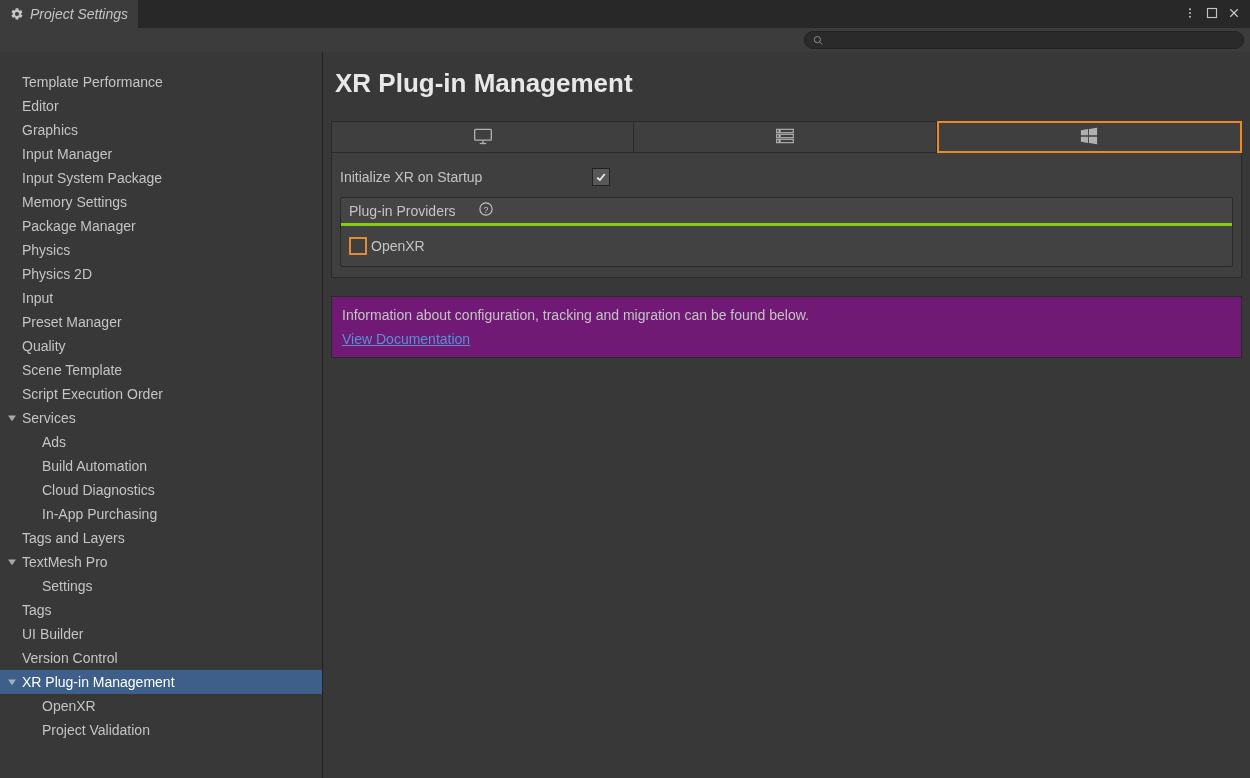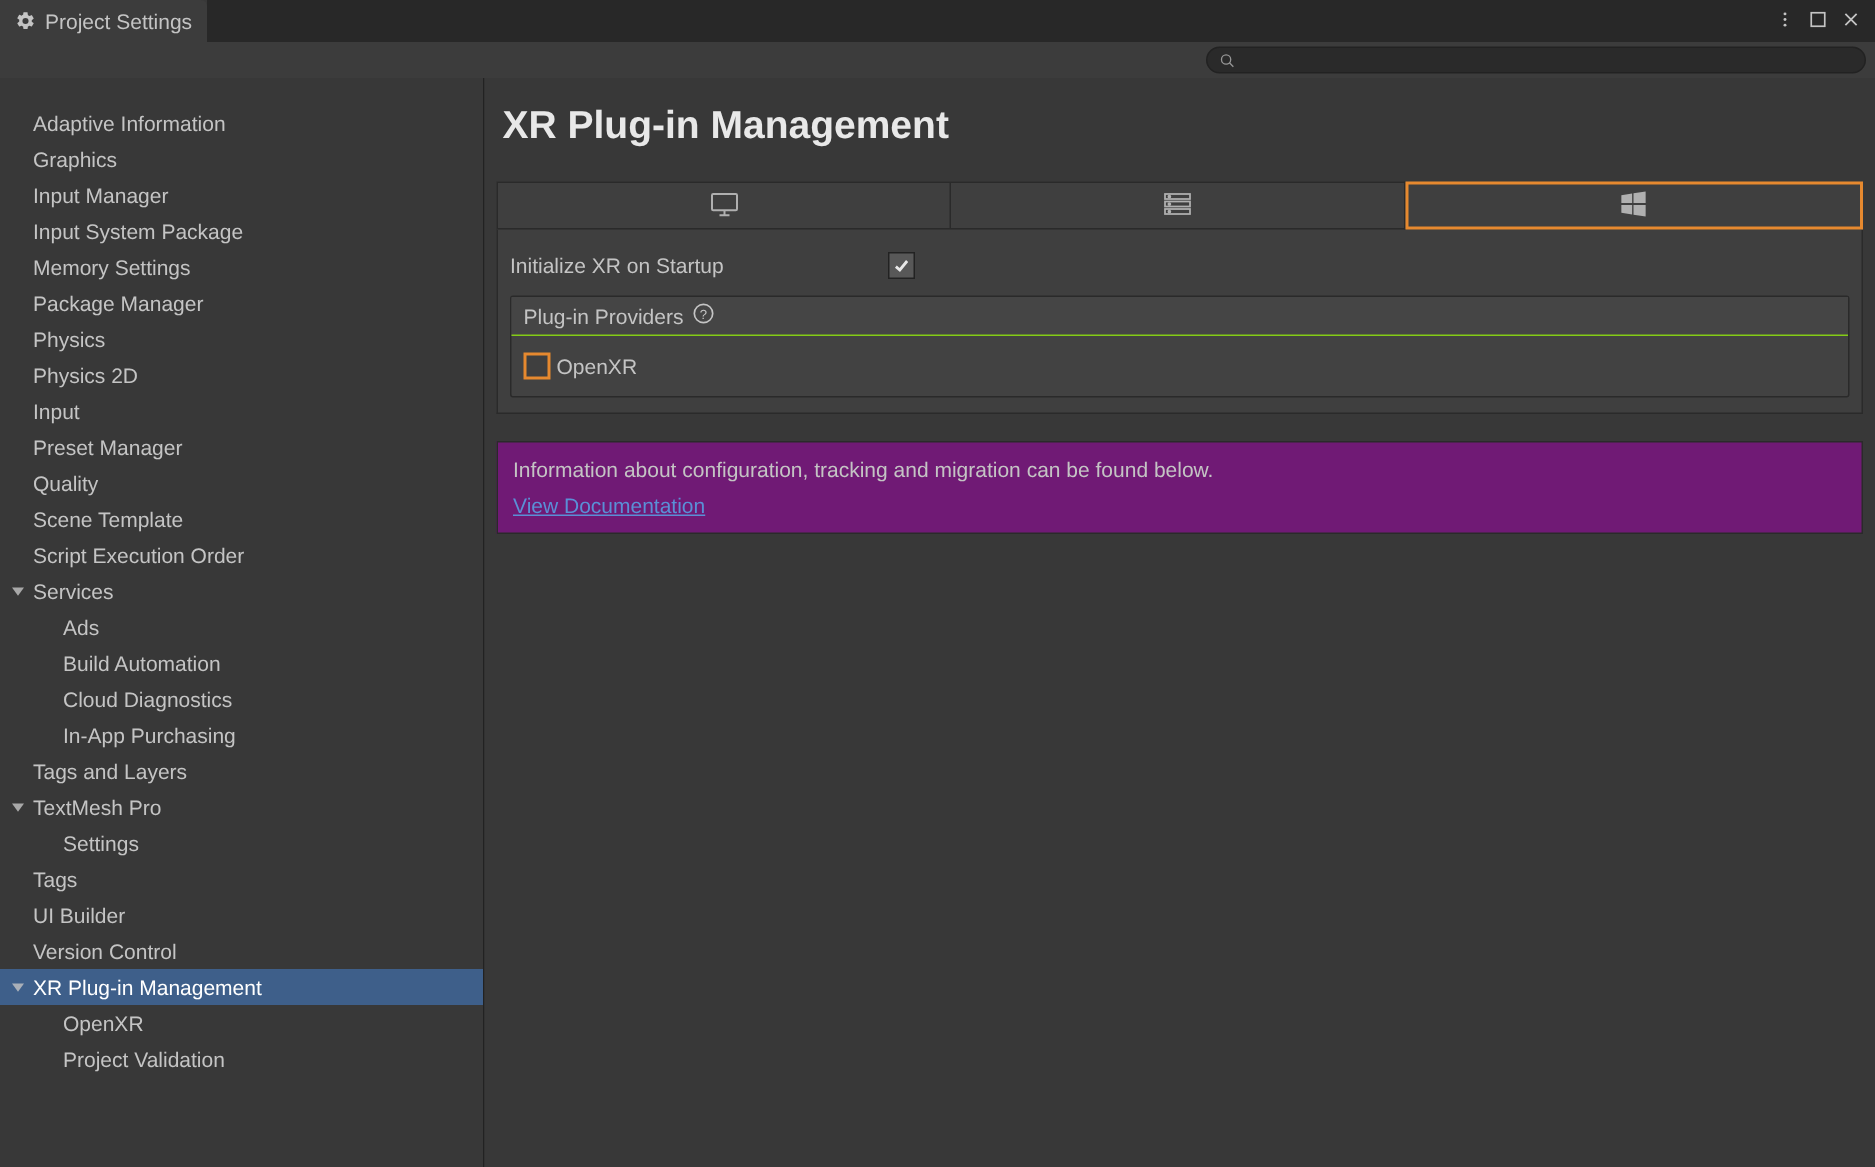--- a/index.html
+++ b/index.html
@@ -10,20 +10,21 @@
     font-family: Arial, Helvetica, sans-serif;
     font-size: 14px;
     color: #c4c4c4;
     overflow: hidden;
   }
   .titlebar {
     height: 28px;
     background: #383838;
     display: flex;
     align-items: stretch;
+    font-style: italic;
   }
   .tab {
     background: #3c3c3c;
     height: 28px;
     display: flex;
     align-items: center;
     padding: 0 10px;
     gap: 6px;
     border-top-right-radius: 4px;
   }
@@ -161,22 +162,22 @@
     border: 1px solid #2a2a2a;
     background: #424242;
     border-radius: 2px;
     margin-top: 6px;
   }
   .providers-header {
     background: #454545;
     padding: 4px 8px;
     display: flex;
     align-items: center;
-    gap: 6px;
-    border-bottom: 1px solid #84cc16;
+    gap: 23px;
+    border-bottom: 3px solid #84cc16;
   }
   .providers-body { padding: 6px 8px; }
   .prov-row {
     display: flex;
     align-items: center;
     gap: 4px;
     height: 28px;
   }
   .checkbox.highlight { border: 2px solid #e6892f; background: #3f3f3f; }
 
@@ -232,21 +233,24 @@
         <line x1="21" y1="21" x2="15" y2="15"></line>
       </svg>
     <input type="text" placeholder="" style="">
   </div>
 </div>
 
 <div class="body">
 
   <div class="sidebar" id="sidebar">
       <div class="sidebar-item">
-        <span>Adaptive Information</span>
+        <span>Template Performance</span>
+      </div>
+      <div class="sidebar-item">
+        <span>Editor</span>
       </div>
       <div class="sidebar-item">
         <span>Graphics</span>
       </div>
       <div class="sidebar-item">
         <span>Input Manager</span>
       </div>
       <div class="sidebar-item">
         <span>Input System Package</span>
       </div>

